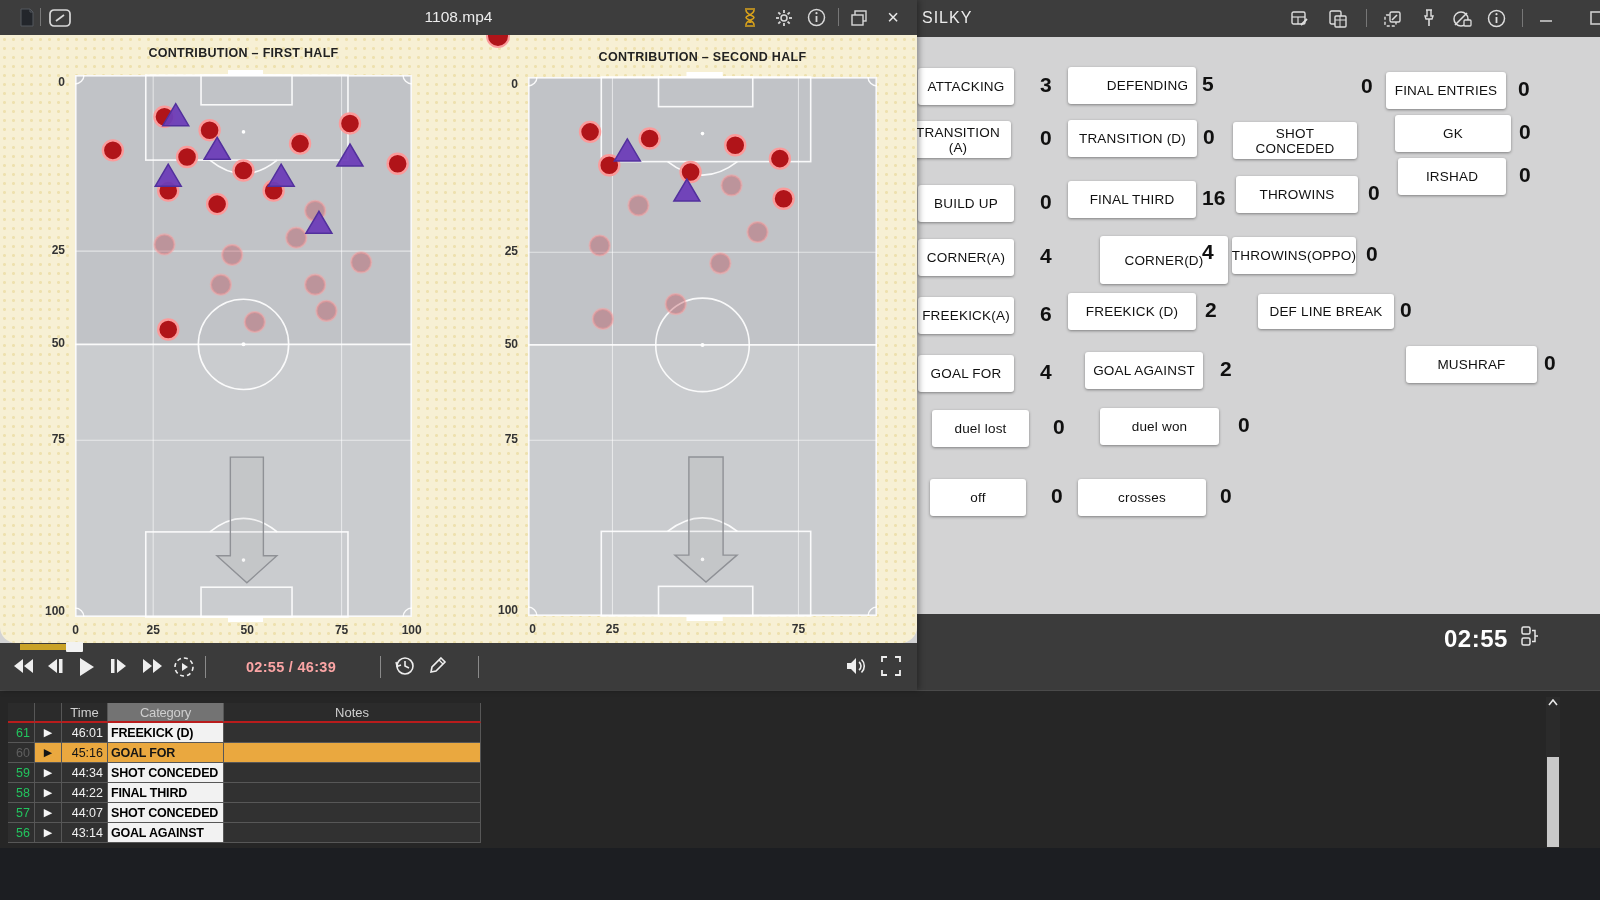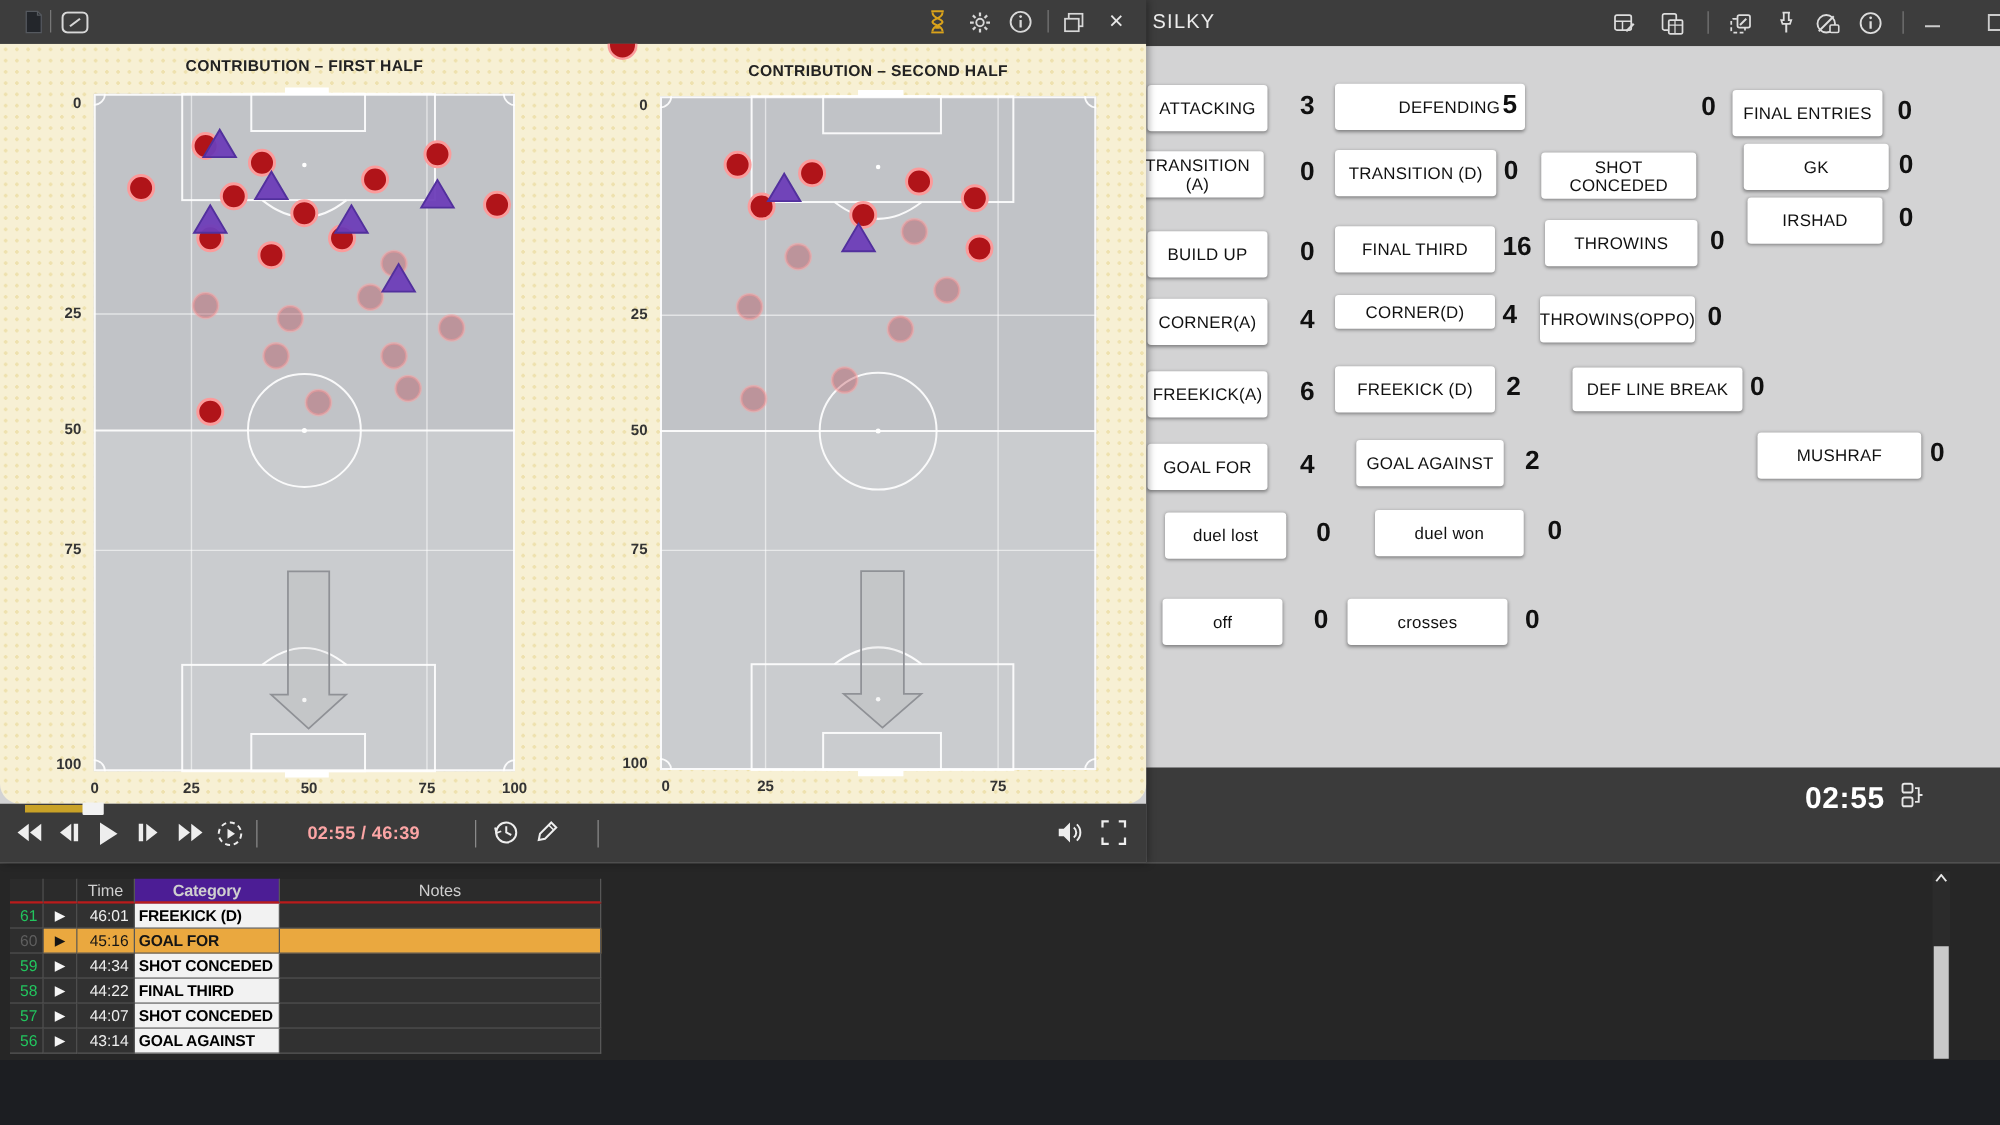--- a/index.html
+++ b/index.html
@@ -128,21 +128,21 @@
         </svg>
     </span>
   </div>
 
   <div id="bottom-panel" class="abs">
     <div id="event-table" class="abs" style="left:8px;top:12px;width:474px;">
         <div class="tbl-row hdr" style="top:0;">
           <div class="cell c-num" style="background:#2b2b2b;"></div>
           <div class="cell c-play" style="background:#2b2b2b;"></div>
           <div class="cell c-time" style="background:#2b2b2b;justify-content:center;padding:0;">Time</div>
-          <div class="cell c-cat" style="background:#4c1d95;color:#cfcfcf;font-weight:700;justify-content:center;padding:0;">Category</div>
+          <div class="cell c-cat" style="background:#737373;color:#cfcfcf;font-weight:400;justify-content:center;padding:0;">Category</div>
           <div class="cell c-notes" style="background:#2b2b2b;justify-content:center;">Notes</div>
         </div>
         <div class="tbl-row" style="top:20px;">
           <div class="cell c-num">61</div>
           <div class="cell c-play">▶</div>
           <div class="cell c-time">46:01</div>
           <div class="cell c-cat">FREEKICK (D)</div>
           <div class="cell c-notes"></div>
         </div>
         <div class="tbl-row row-selected" style="top:40px;">
@@ -197,20 +197,21 @@
             <path d="M12 1 v3 h3" fill="none" stroke="#55595f" stroke-width="1"></path>
           </svg>
       </span>
       <span class="abs tb-sep" style="left:40px;top:8px;"></span>
       <span class="abs icon" style="left:48px;top:7px;width:24px;height:21px;">
         <svg width="22" height="18" viewBox="0 0 22 18">
             <rect x="1" y="1" width="20" height="16" rx="4" fill="none" stroke="#d8d8d8" stroke-width="1.7"></rect>
             <line x1="7" y1="12" x2="15" y2="6" stroke="#d8d8d8" stroke-width="1.7"></line>
           </svg>
       </span>
+      <span class="abs tb-text" style="left:0;top:8px;width:917px;text-align:center;font-size:15.5px;">1108.mp4</span>
       <span class="abs icon" style="left:740px;top:7px;width:20px;height:21px;">
         <svg width="14" height="19" viewBox="0 0 14 19">
             <path d="M2 1 h10 M2 18 h10 M3 2 c0 5 8 5 8 7.5 c0 2.5 -8 2.5 -8 7.5 M11 2 c0 5 -8 5 -8 7.5 c0 2.5 8 2.5 8 7.5" fill="none" stroke="#d9a21b" stroke-width="1.6"></path>
             <path d="M5 15 h4 l-2 -3 z" fill="#d9a21b"></path>
           </svg>
       </span>
       <span class="abs icon" style="left:774px;top:7px;width:20px;height:21px;">
         <svg width="18" height="18" viewBox="0 0 18 18">
             <circle cx="9" cy="9" r="3" fill="none" stroke="#d8d8d8" stroke-width="1.5"></circle>
             <g stroke="#d8d8d8" stroke-width="1.8">
@@ -467,21 +468,21 @@
     
     
     
     
     
     
   </div>
 
 <div class="stat-btn" style="left:918px;top:68px;width:96px;height:37px;z-index:4;">ATTACKING</div>
     <div class="stat-val" style="left:1040px;top:73px;z-index:4;">3</div>
-    <div class="stat-btn" style="left:1068px;top:67px;width:152px;height:37px;z-index:4;padding-left:33px;">DEFENDING</div>
+    <div class="stat-btn" style="left:1068px;top:67px;width:128px;height:37px;z-index:4;padding-left:33px;">DEFENDING</div>
     <div class="stat-val" style="left:1202px;top:72px;z-index:4;">5</div>
     <div class="stat-val" style="left:1361px;top:74px;z-index:4;">0</div>
     <div class="stat-btn" style="left:1386px;top:72px;width:120px;height:37px;z-index:4;">FINAL ENTRIES</div>
     <div class="stat-val" style="left:1518px;top:77px;z-index:4;">0</div>
     <div class="stat-btn" style="left:905px;top:121px;width:106px;height:37px;z-index:4;">TRANSITION (A)</div>
     <div class="stat-val" style="left:1040px;top:126px;z-index:4;">0</div>
     <div class="stat-btn" style="left:1068px;top:120px;width:129px;height:37px;z-index:4;">TRANSITION (D)</div>
     <div class="stat-val" style="left:1203px;top:125px;z-index:4;">0</div>
     <div class="stat-btn" style="left:1233px;top:122px;width:124px;height:37px;z-index:4;">SHOT CONCEDED</div>
     <div class="stat-val" style="left:1368px;top:127px;z-index:4;margin-left:48px;">15</div>
@@ -490,21 +491,21 @@
     <div class="stat-btn" style="left:1398px;top:158px;width:108px;height:37px;z-index:4;">IRSHAD</div>
     <div class="stat-val" style="left:1519px;top:163px;z-index:4;">0</div>
     <div class="stat-btn" style="left:918px;top:185px;width:96px;height:37px;z-index:4;">BUILD UP</div>
     <div class="stat-val" style="left:1040px;top:190px;z-index:4;">0</div>
     <div class="stat-btn" style="left:1068px;top:181px;width:128px;height:37px;z-index:4;">FINAL THIRD</div>
     <div class="stat-val" style="left:1202px;top:186px;z-index:4;">16</div>
     <div class="stat-btn" style="left:1236px;top:176px;width:122px;height:37px;z-index:4;">THROWINS</div>
     <div class="stat-val" style="left:1368px;top:181px;z-index:4;">0</div>
     <div class="stat-btn" style="left:918px;top:239px;width:96px;height:37px;z-index:4;">CORNER(A)</div>
     <div class="stat-val" style="left:1040px;top:244px;z-index:4;">4</div>
-    <div class="stat-btn" style="left:1068px;top:236px;width:128px;height:27px;z-index:4;">CORNER(D)</div>
+    <div class="stat-btn" style="left:1100px;top:236px;width:128px;height:48px;z-index:4;">CORNER(D)</div>
     <div class="stat-val" style="left:1202px;top:240px;z-index:4;">4</div>
     <div class="stat-btn" style="left:1232px;top:237px;width:124px;height:37px;z-index:4;">THROWINS(OPPO)</div>
     <div class="stat-val" style="left:1366px;top:242px;z-index:4;">0</div>
     <div class="stat-btn" style="left:918px;top:297px;width:96px;height:37px;z-index:4;">FREEKICK(A)</div>
     <div class="stat-val" style="left:1040px;top:302px;z-index:4;">6</div>
     <div class="stat-btn" style="left:1068px;top:293px;width:128px;height:37px;z-index:4;">FREEKICK (D)</div>
     <div class="stat-val" style="left:1205px;top:298px;z-index:4;">2</div>
     <div class="stat-btn" style="left:1258px;top:294px;width:136px;height:35px;z-index:4;">DEF LINE BREAK</div>
     <div class="stat-val" style="left:1400px;top:298px;z-index:4;">0</div>
     <div class="stat-btn" style="left:918px;top:355px;width:96px;height:37px;z-index:4;">GOAL FOR</div>

